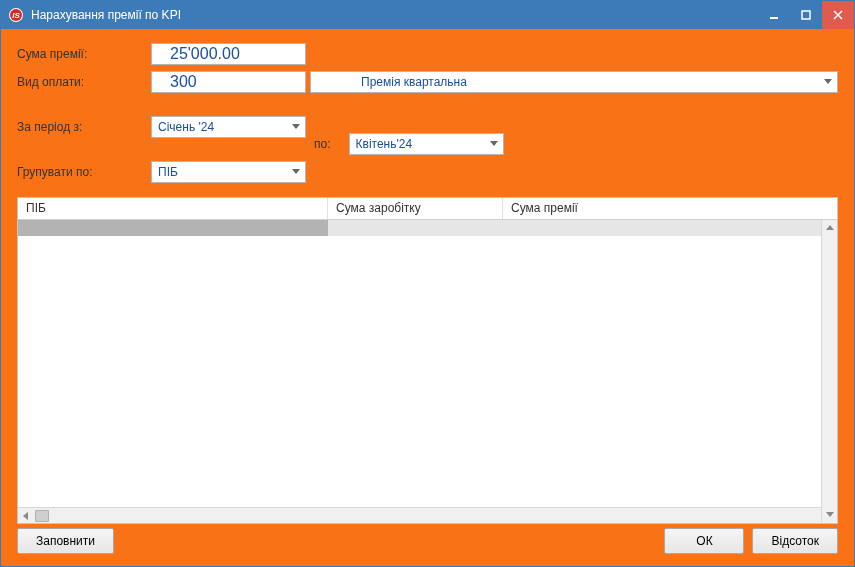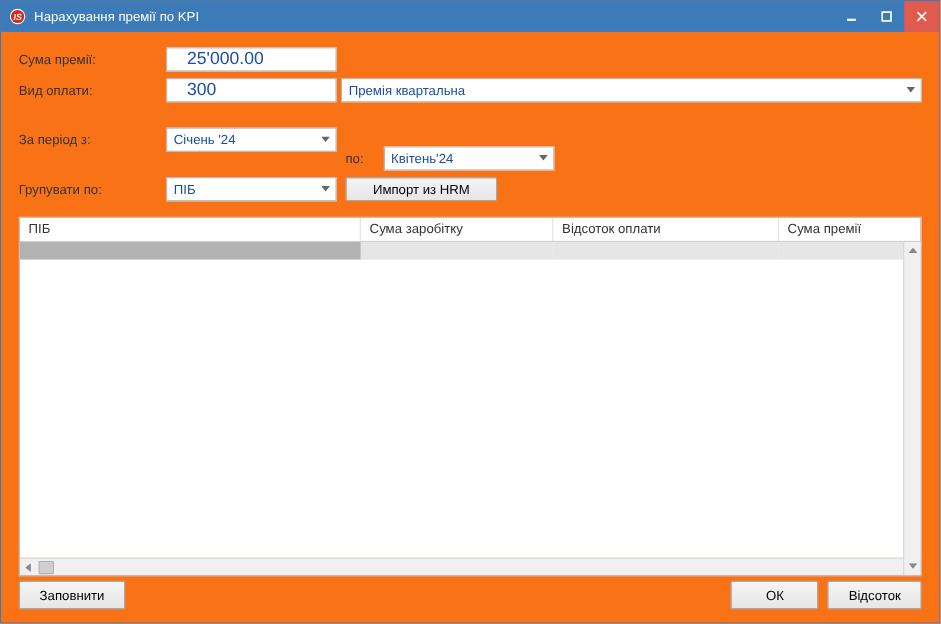--- a/index.html
+++ b/index.html
@@ -256,21 +256,21 @@
   <div class="content">
 
     <div class="form-grid">
 
       <label>Сума премії:</label>
       <input class="txt-input" value="25'000.00" style="">
       <div></div>
 
       <label>Вид оплати:</label>
       <input class="txt-input" value="300" style="">
-      <div class="combo" style="width:100%;">
+      <div class="combo" style="width:100%;padding-left:44px;">
         <span class="combo-val">Премія квартальна</span>
         <span class="combo-arrow">
           <svg width="8" height="6" viewBox="0 0 8 6">
               <path d="M0 0 L4 5 L8 0 Z" fill="#666"></path>
             </svg>
         </span>
       </div>
 
       <label>За період з:</label>
       <div class="combo" style="width:155px;">
@@ -295,31 +295,27 @@
 
       <label>Групувати по:</label>
       <div class="combo" style="width:155px;">
         <span class="combo-val">ПІБ</span>
         <span class="combo-arrow">
           <svg width="8" height="6" viewBox="0 0 8 6">
               <path d="M0 0 L4 5 L8 0 Z" fill="#666"></path>
             </svg>
         </span>
       </div>
-      <div class="import-cell">
-        <button class="btn">Импорт из HRM</button>
-      </div>
 
     </div>
 
     <div class="grid-area">
       <div class="grid-header">
         <div class="gh-cell col-0">ПІБ</div>
         <div class="gh-cell col-1">Сума заробітку</div>
-        <div class="gh-cell col-2">Відсоток оплати</div>
         <div class="gh-cell col-3">Сума премії</div>
       </div>
       <div class="grid-body">
         <div class="grid-row sel">
           <div class="gc col-0"></div>
           <div class="gc col-1"></div>
           <div class="gc col-2"></div>
           <div class="gc col-3"></div>
         </div>
       </div>

